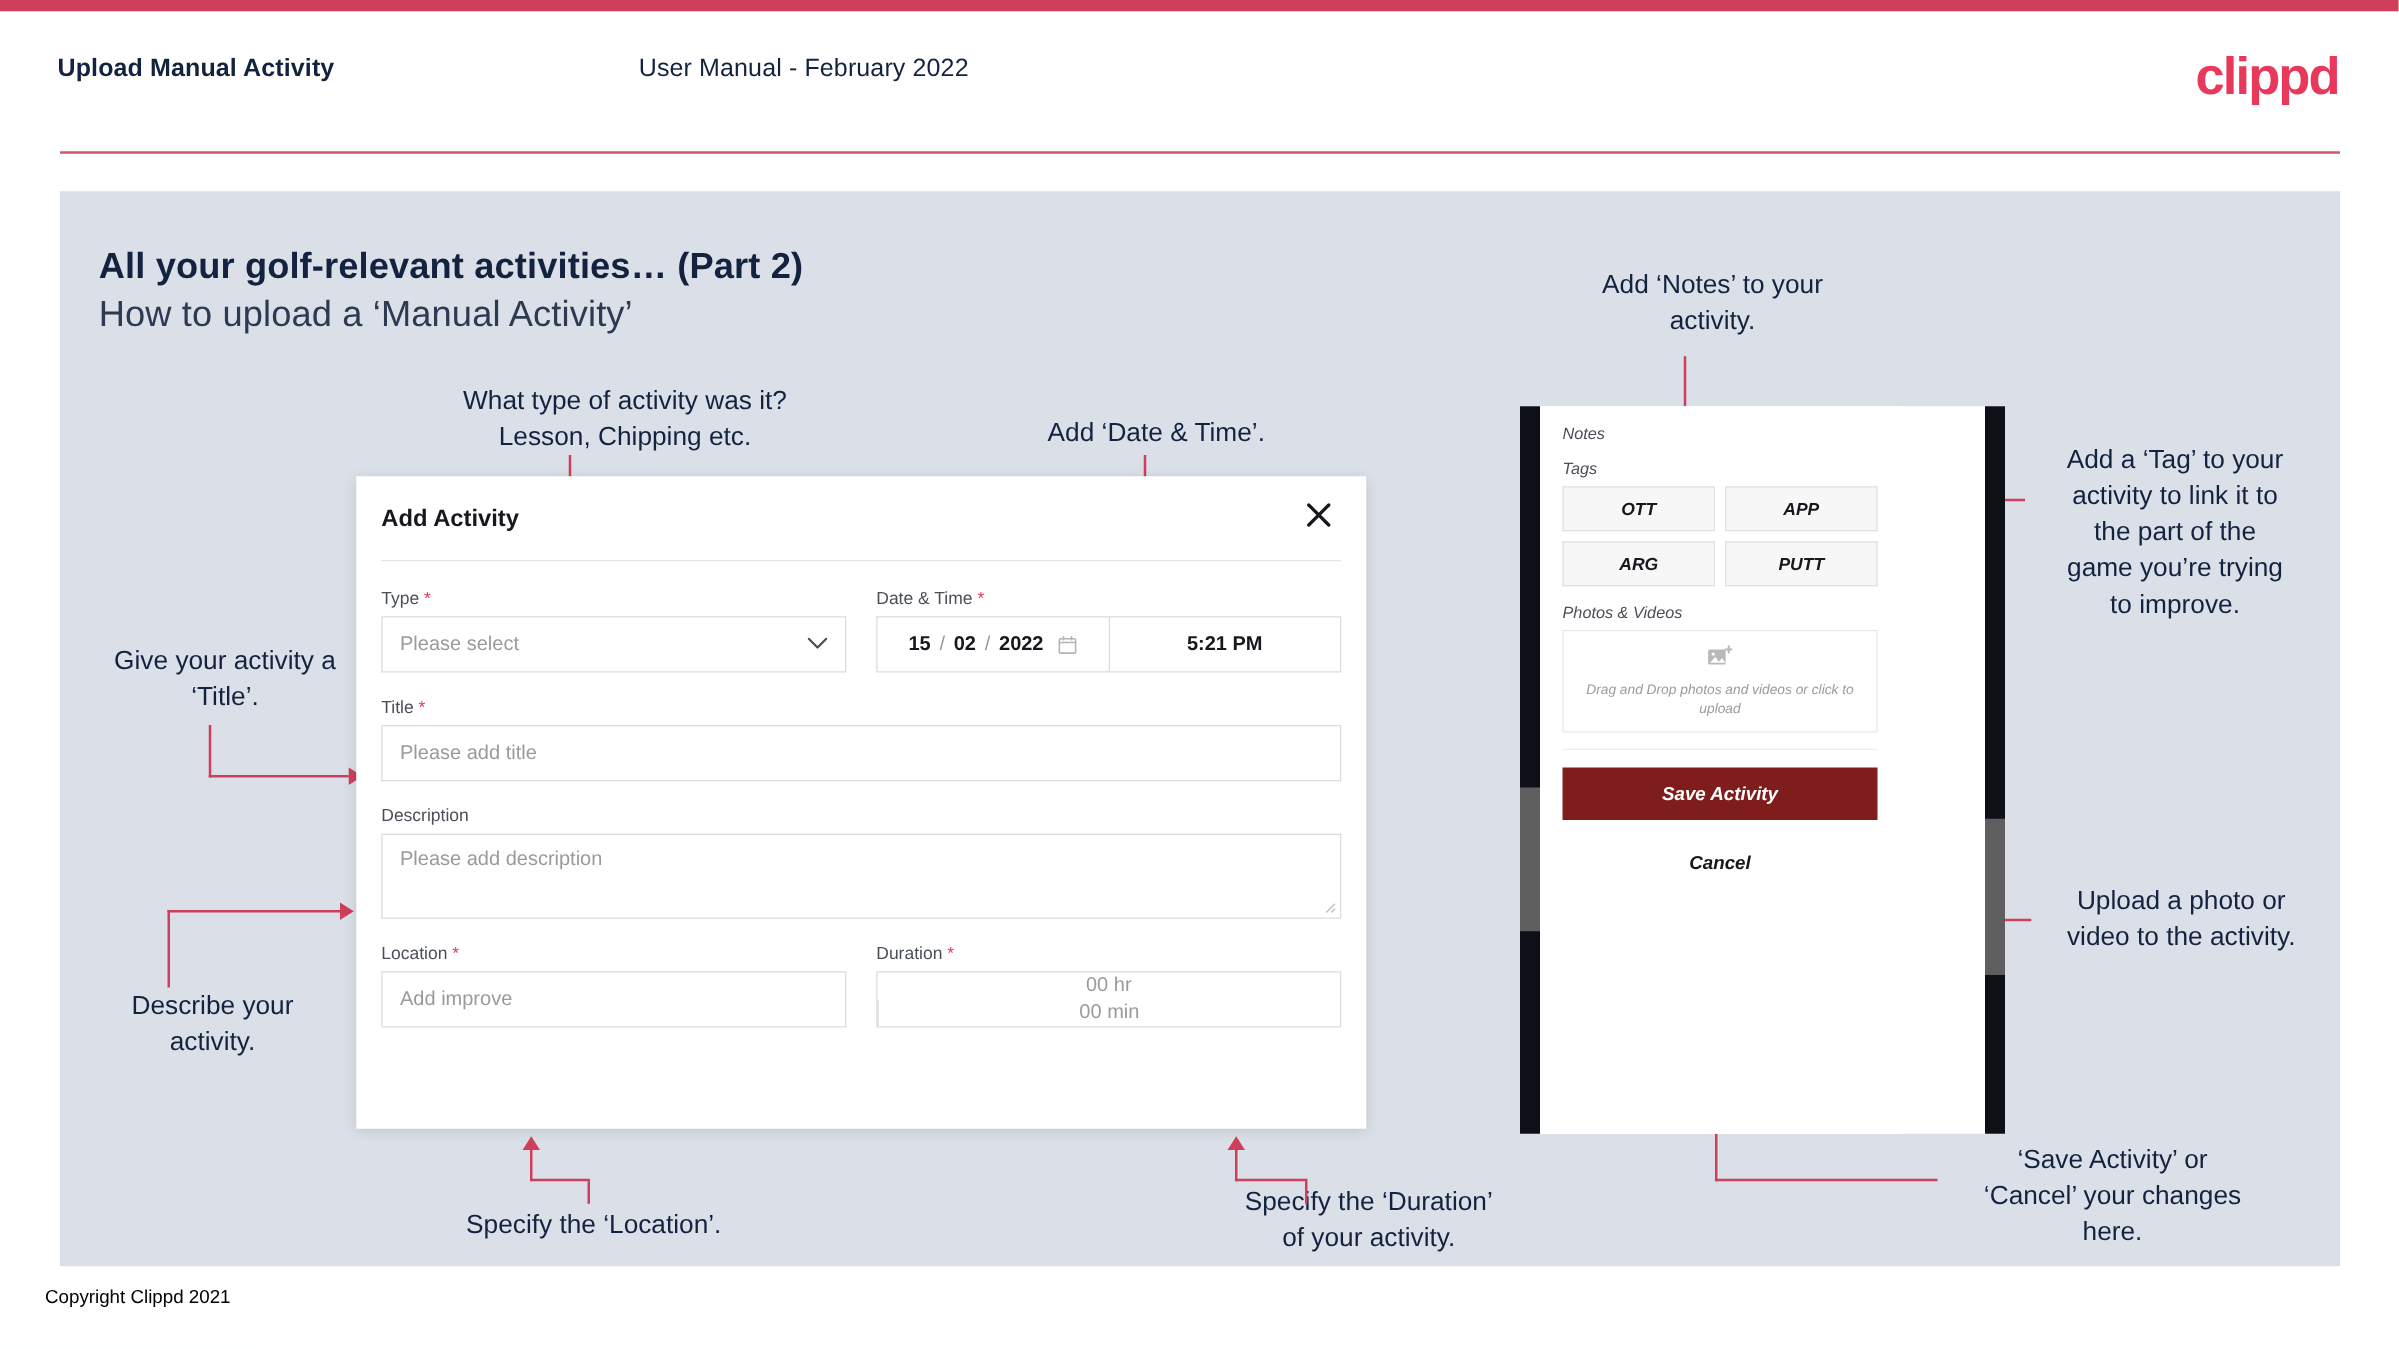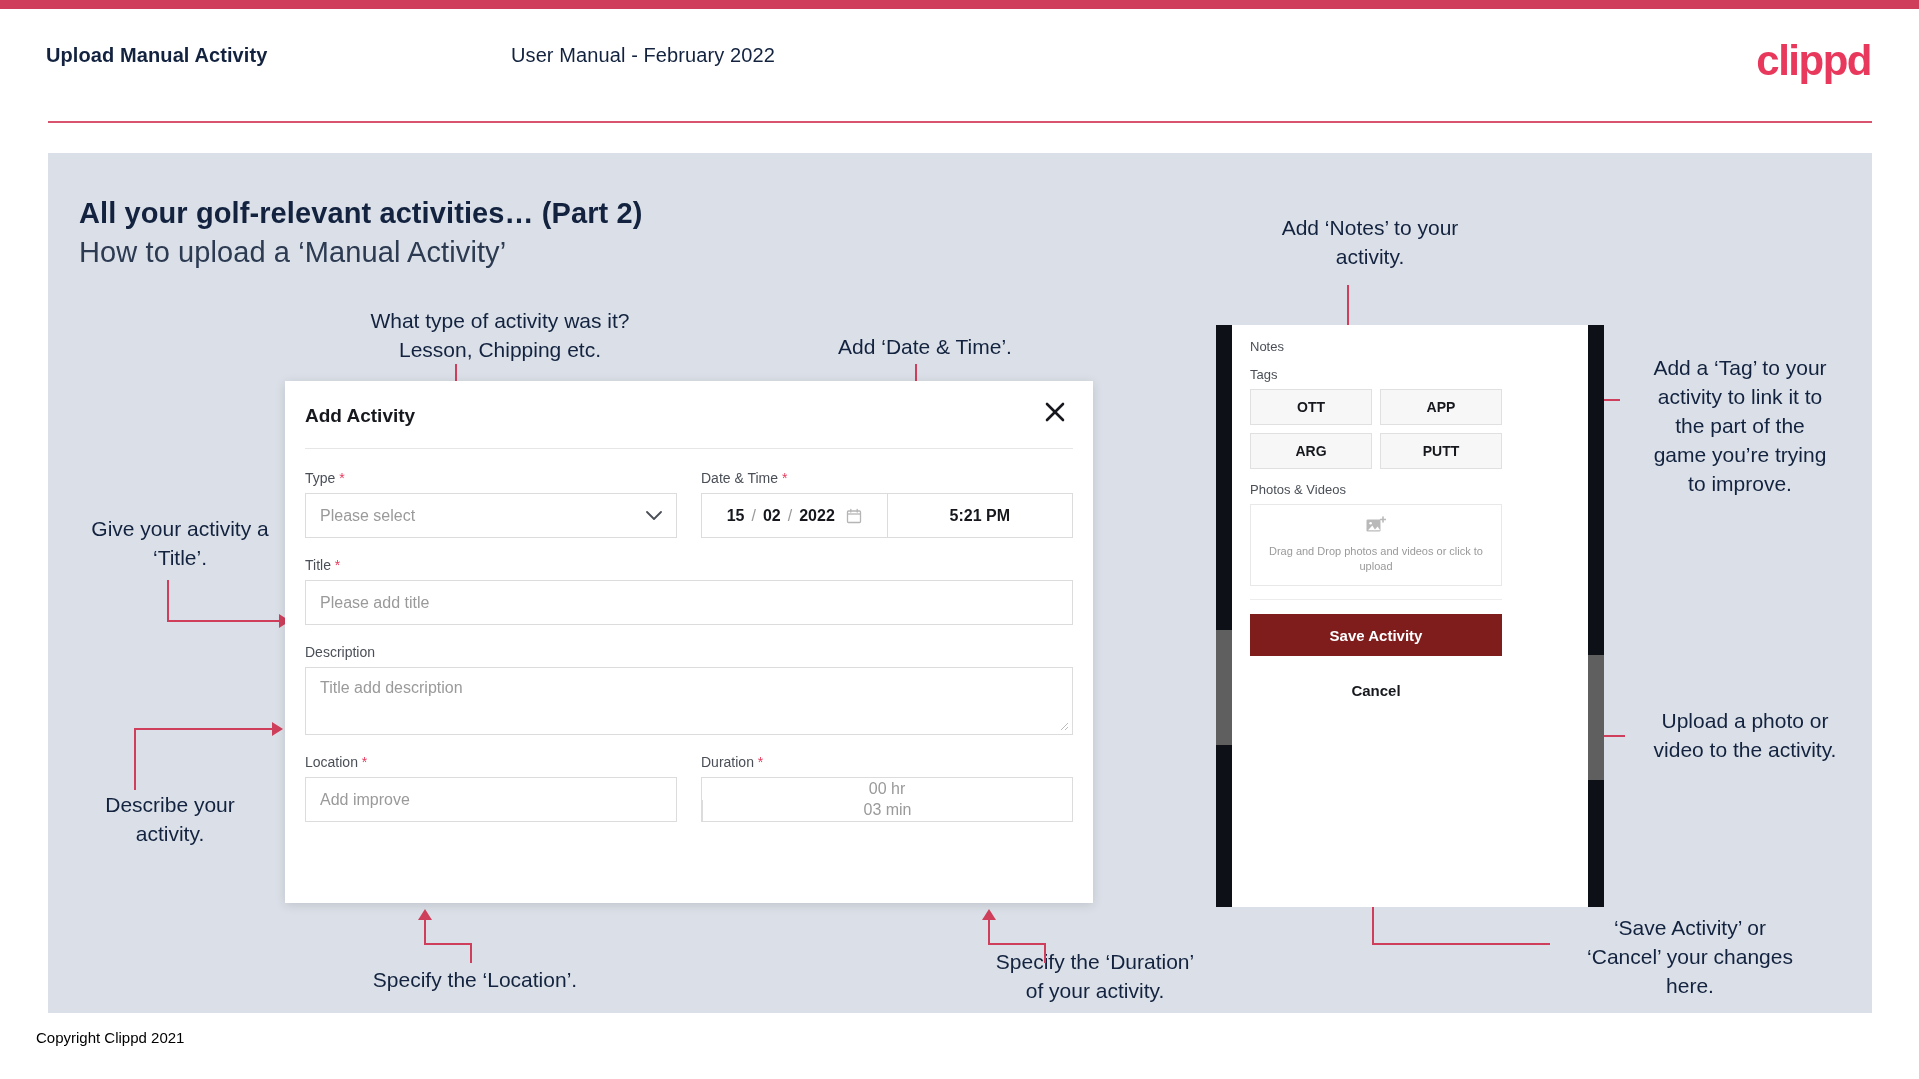--- a/index.html
+++ b/index.html
@@ -150,21 +150,21 @@
     position: absolute; left: 1216px; top: 325px; width: 388px; height: 582px;
     background: #ffffff;
   }
   .bezel-l { position:absolute; left:0; top:0; width:16px; height:582px; background:#0d1117; }
   .bezel-r { position:absolute; right:0; top:0; width:16px; height:582px; background:#0d1117; }
   .bezel-l .btn-grey, .bezel-r .btn-grey {
     position:absolute; left:0; width:16px; background:#5f5f5f;
   }
   .phone-screen {
     position: absolute; left:16px; top:0; width:288px; height:582px;
-    background:#fff; padding: 14px 18px 0 18px;
+    background:#fff; padding: 14px 18px 0 18px; font-style: italic;
   }
   .ph-label { font-size: 13px; color: #4a4f57; margin-bottom: 7px; }
   .ph-notes {
     width: 100%; height: 64px; border: 1px solid #e4e4e4;
     padding: 9px 12px; font-size: 15px; color:#a7a7a7;
   }
   .ph-tags { display: grid; grid-template-columns: 1fr 1fr; gap: 8px; }
   .tag {
     height: 36px; border: 1px solid #e0e0e0; background:#f7f7f7;
     display:flex; align-items:center; justify-content:center;
@@ -354,21 +354,21 @@
         <div class="inp full">
           <span>Please add title</span>
         </div>
       </div>
 
       <div class="mt18">
         <div class="field-label">
           <span>Description</span>
         </div>
         <div class="textarea">
-          <span>Title add description</span>
+          <span>Please add description</span>
           <span class="resize-grip">
             <svg width="10" height="10" viewBox="0 0 10 10" aria-hidden="true">
               <line x1="9" y1="2" x2="2" y2="9" stroke="#bcbcbc" stroke-width="1"></line>
               <line x1="9" y1="6" x2="6" y2="9" stroke="#bcbcbc" stroke-width="1"></line>
             </svg>
           </span>
         </div>
       </div>
 
       <div class="row mt18">
@@ -385,21 +385,21 @@
         <div class="col-right">
           <div class="field-label">
             <span>Duration</span>
             <span class="req">*</span>
           </div>
           <div class="duration">
             <div class="dur-cell">
               <span>00 hr</span>
             </div>
             <div class="dur-cell">
-              <span>03 min</span>
+              <span>00 min</span>
             </div>
           </div>
         </div>
       </div>
 
     </div>
   </div>
 
   <div class="phone">
     <div class="bezel-l">

